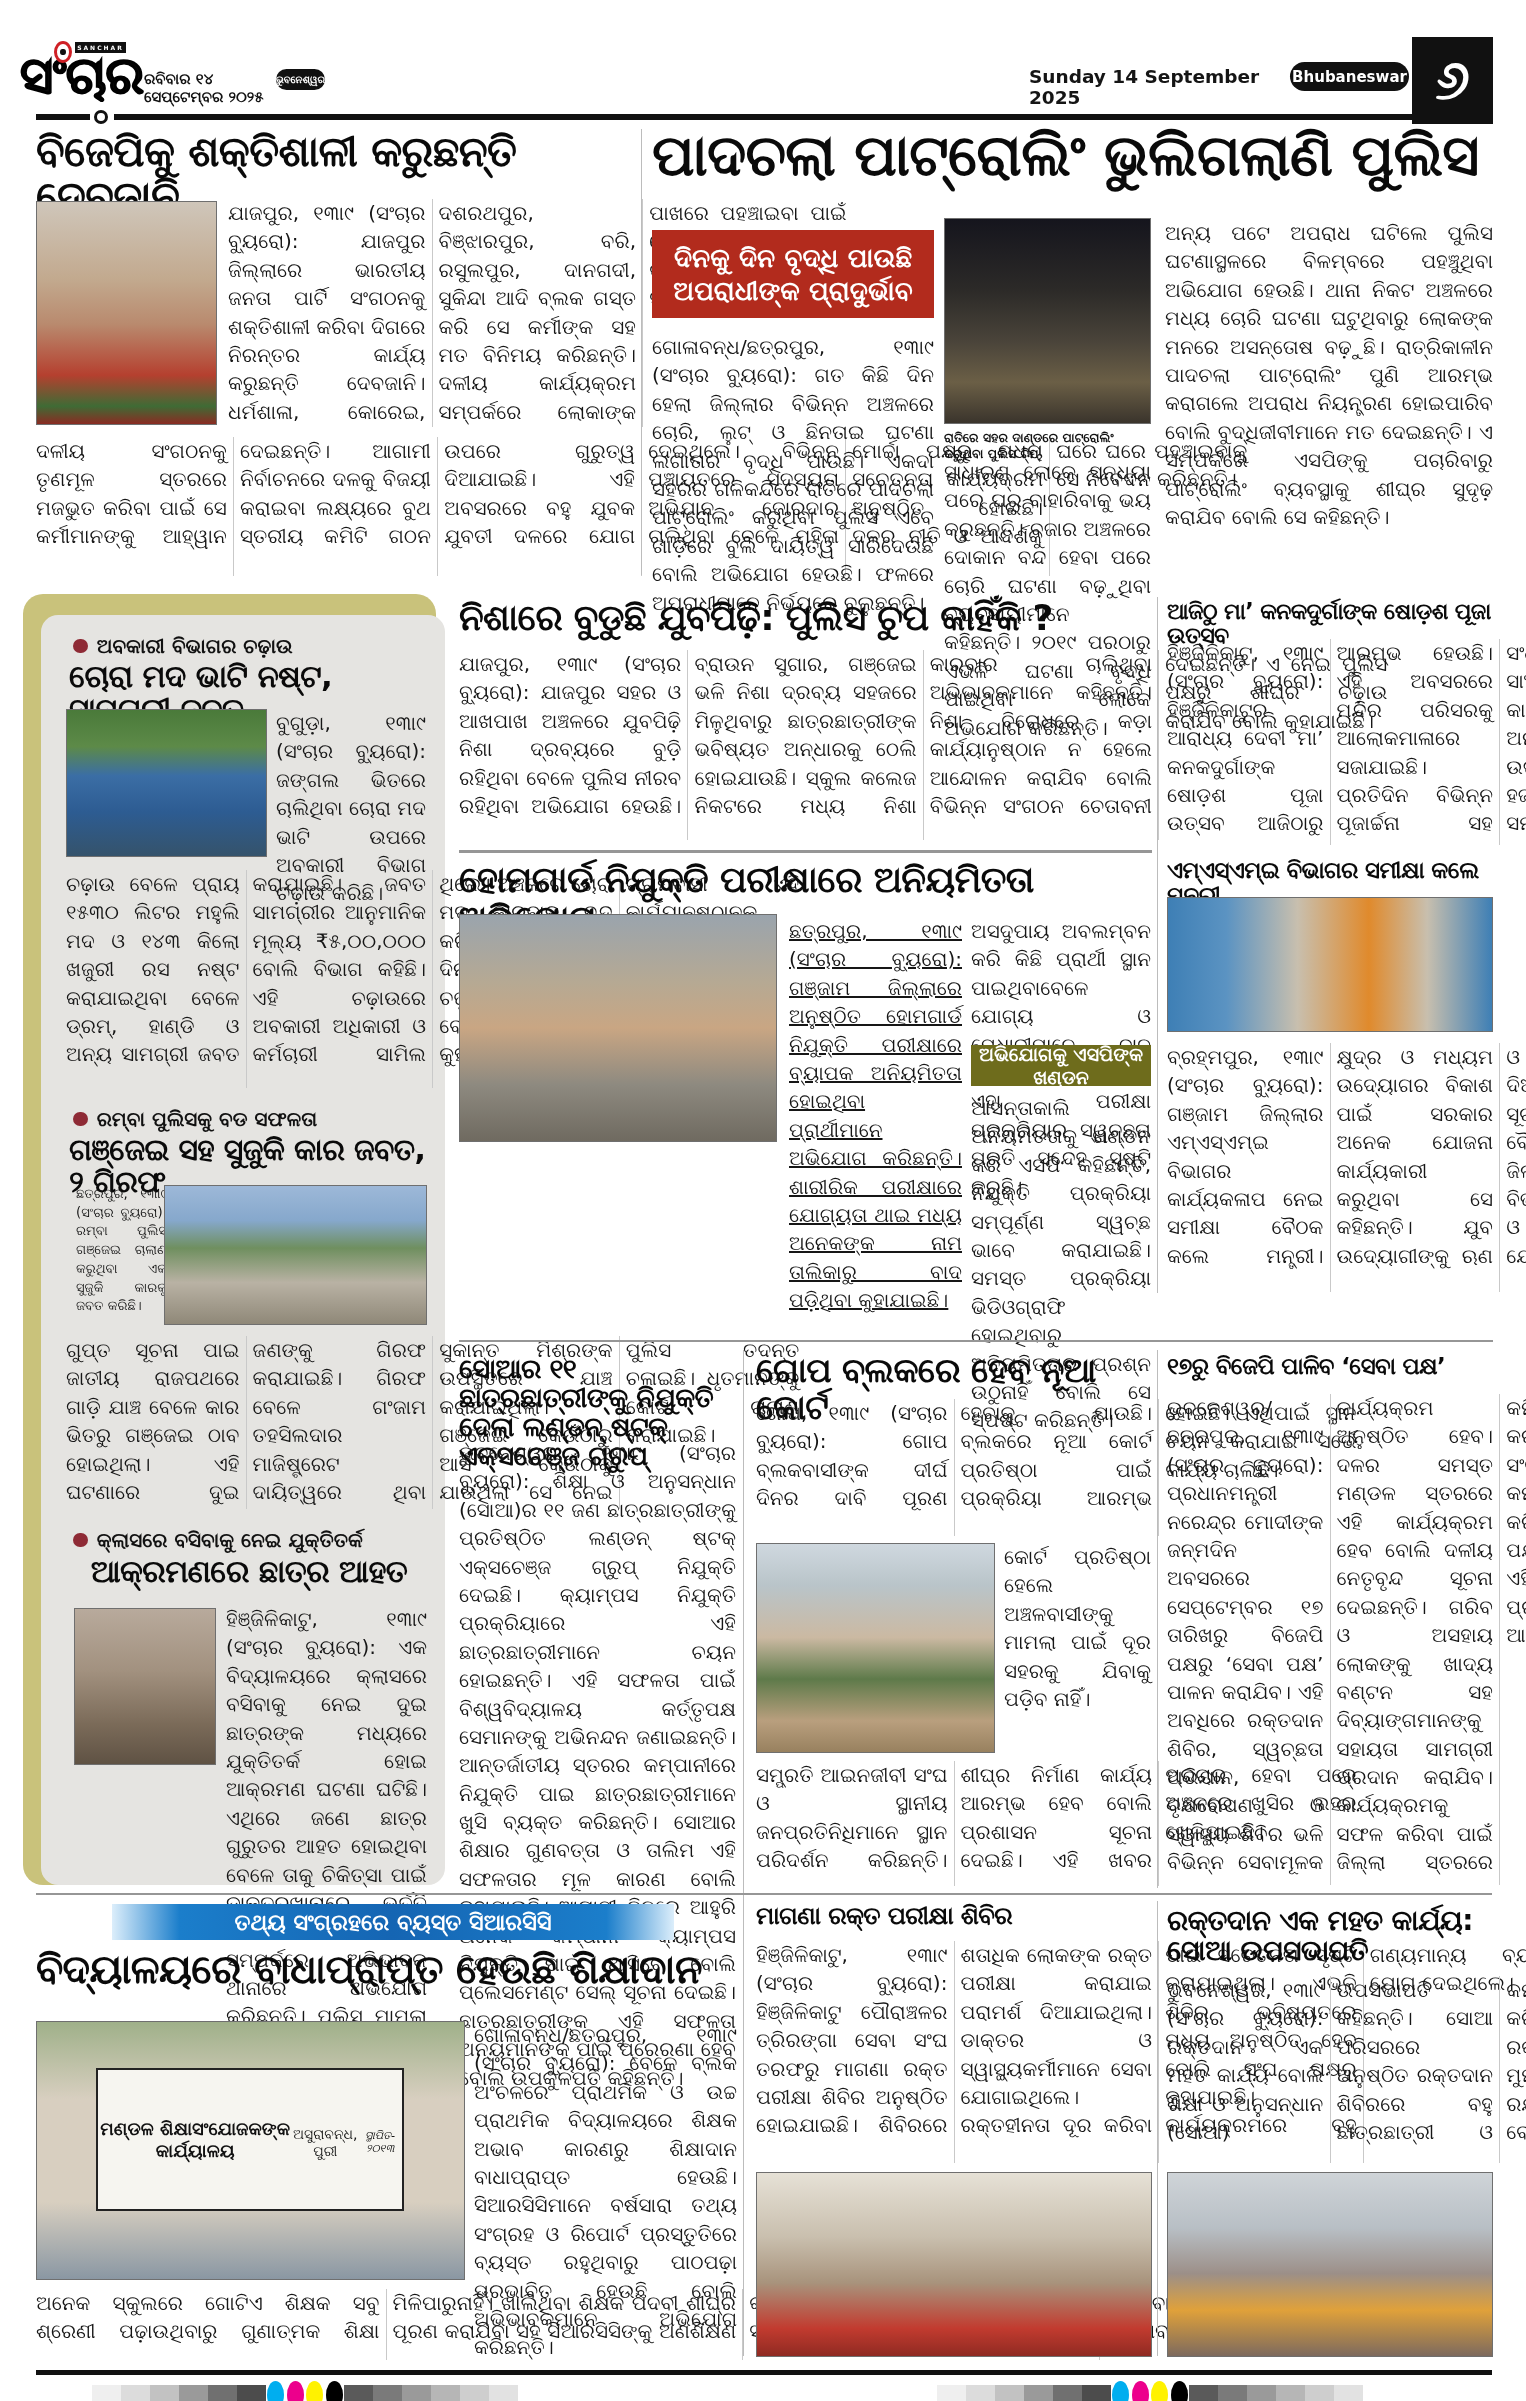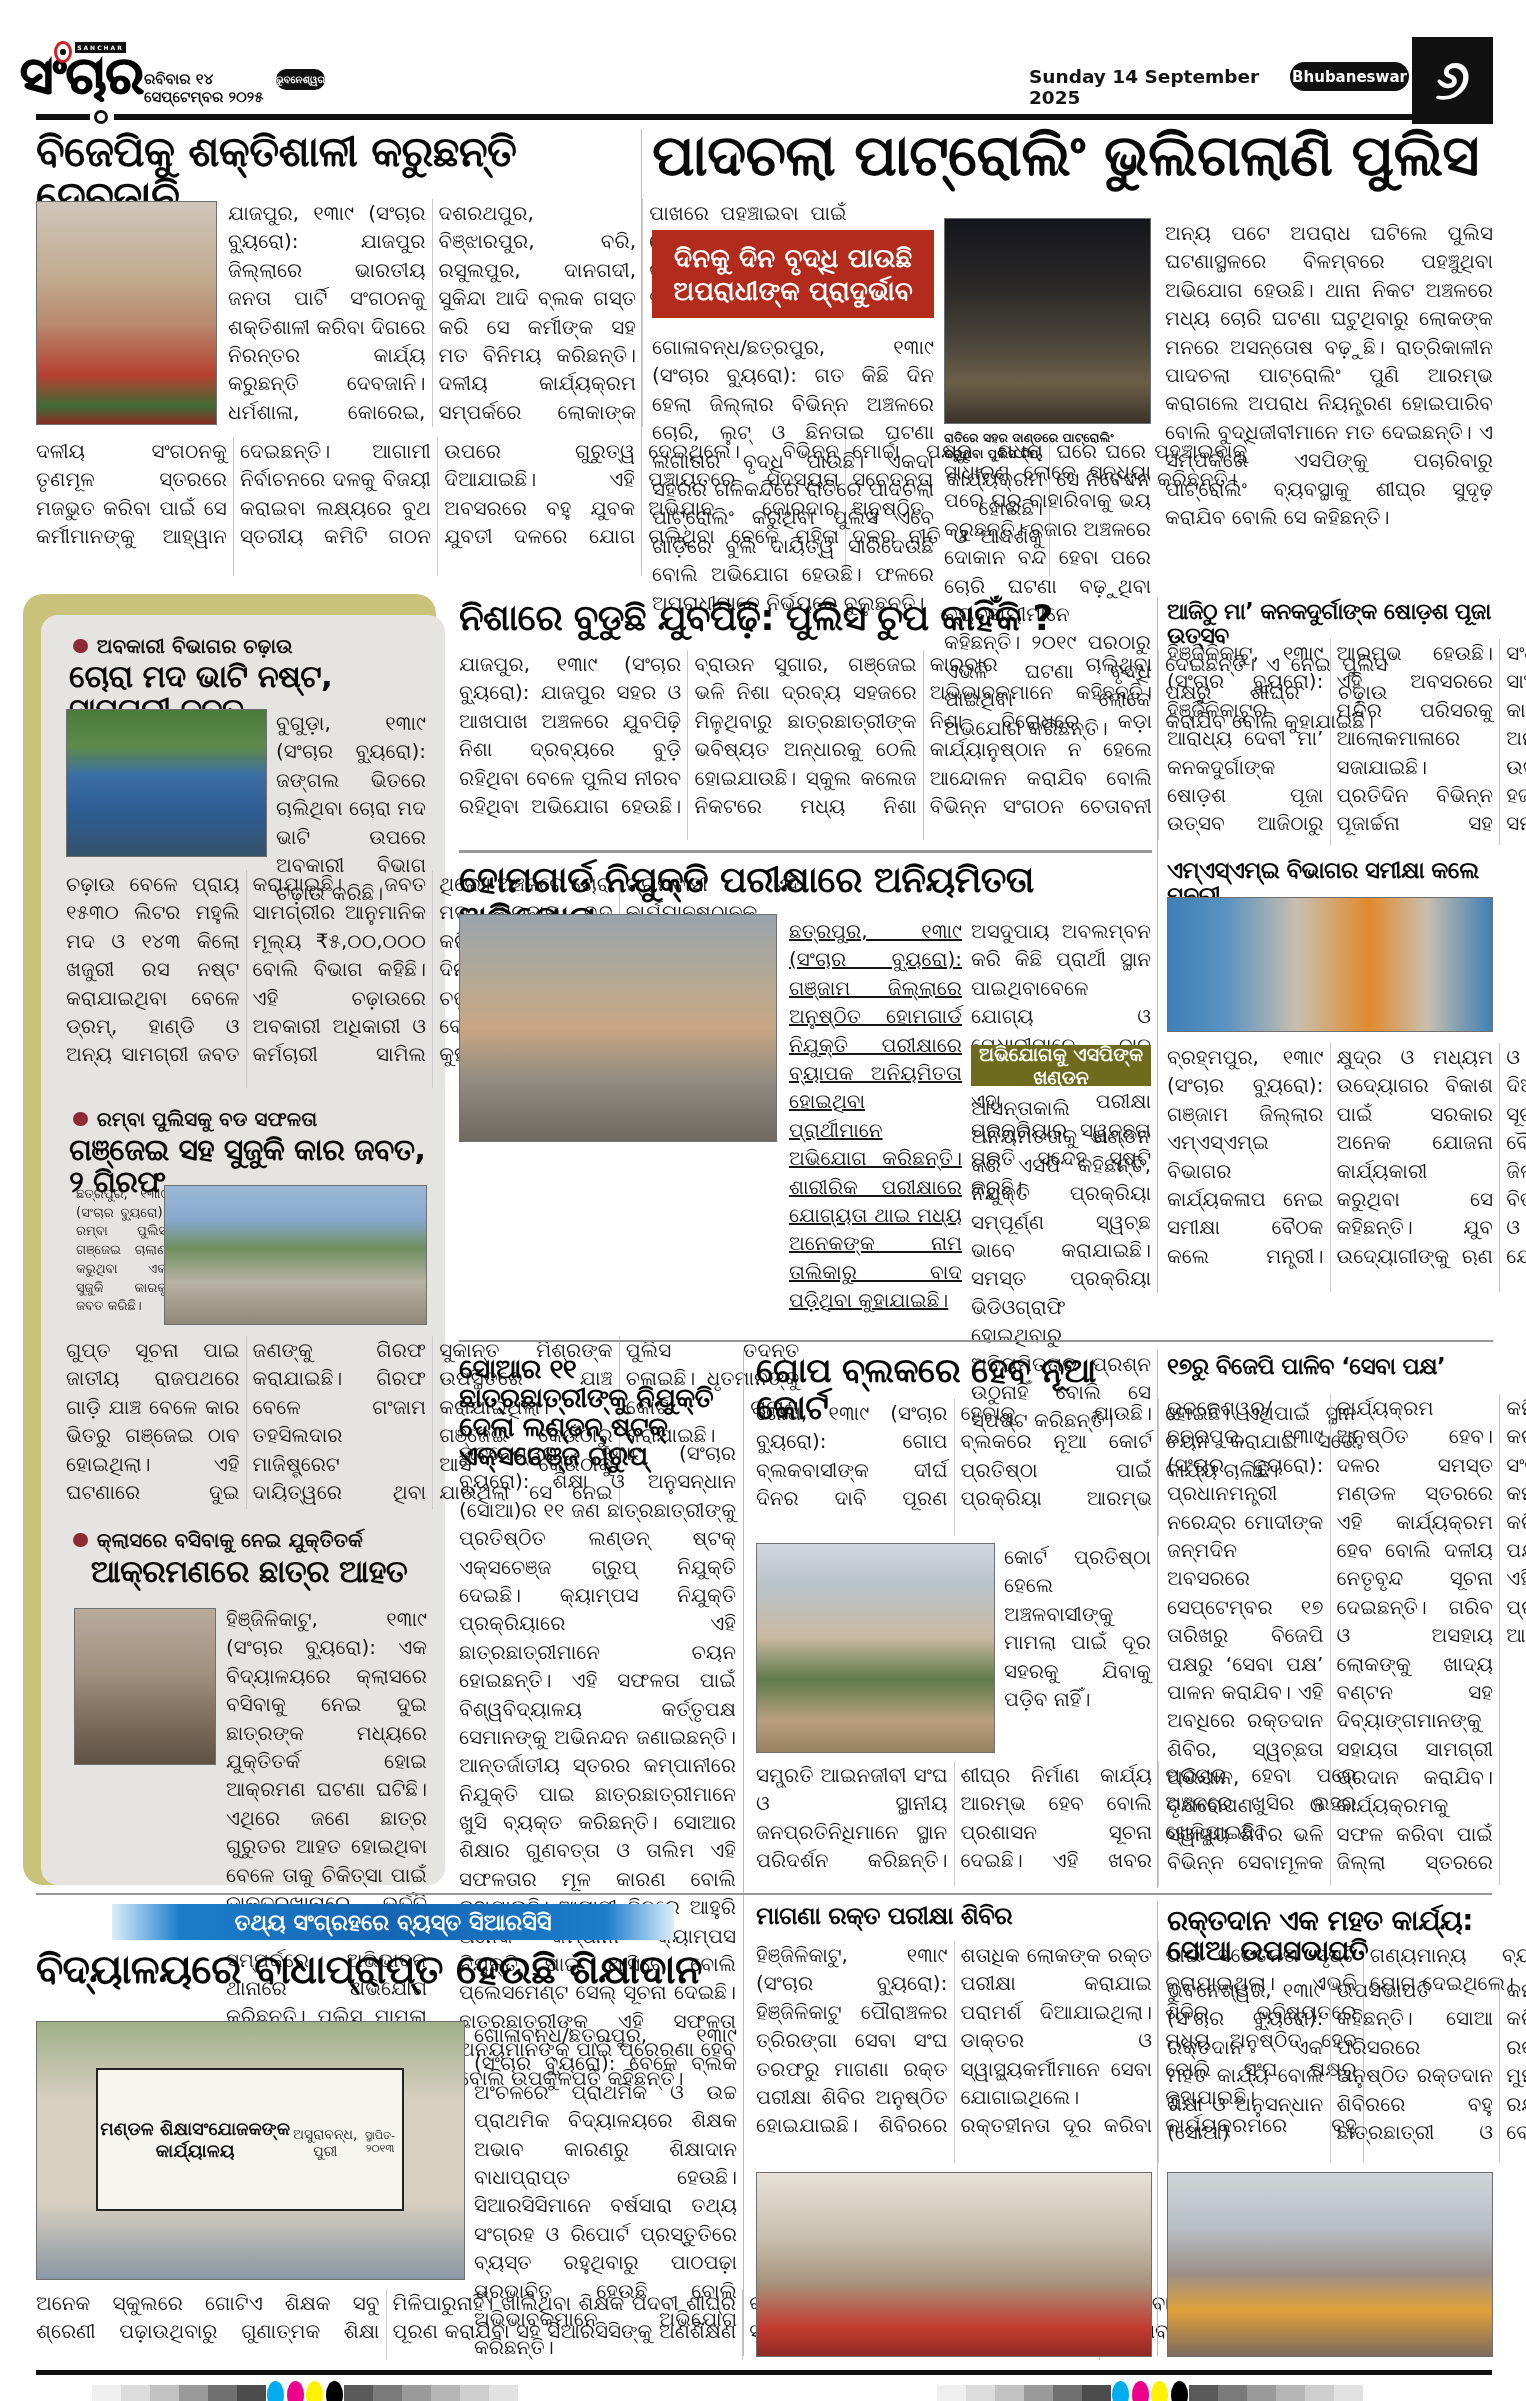--- a/index.html
+++ b/index.html
@@ -135,21 +135,21 @@
 
   <div class="abs hrule" style="left:36px;top:1893px;width:1456px;height:2px;"></div>
 
   <div class="abs bluebanner" style="left:112px;top:1904px;width:562px;height:36px;font-size:22.4px;">ତଥ୍ୟ ସଂଗ୍ରହରେ ବ୍ୟସ୍ତ ସିଆରସିସି</div>
   <div class="abs hl" style="left:36px;top:1948px;width:701px;height:55px;font-size:40px;">ବିଦ୍ୟାଳୟରେ ବାଧାପ୍ରାପ୍ତ ହେଉଛି ଶିକ୍ଷାଦାନ</div>
   <div class="abs photo" style="left:36px;top:2021px;width:429px;height:259px;background:
        linear-gradient(180deg,#9fb089 0%,#d8cfc0 30%,#d8cfc0 70%,#8a97a3 100%);">
     <div class="signboard" style="position:absolute;left:59px;top:46px;width:304px;height:139px;">
       <div style="font-size:18px;font-weight:bold;">ମଣ୍ଡଳ ଶିକ୍ଷାସଂଯୋଜକଙ୍କ କାର୍ଯ୍ୟାଳୟ</div>
       <div style="font-size:14px;margin-top:6.6px;">ଅସୁରାବନ୍ଧ, ପୁରୀ</div>
-      <div style="font-size:11.2px;margin-top:5.3px;">ସ୍ଥାପିତ- ୨୦୧୩</div>
+      <div style="font-size:11.2px;margin-top:5.3px;font-style:italic;">ସ୍ଥାପିତ- ୨୦୧୩</div>
     </div>
   </div>
   <div class="abs body-txt" style="left:474px;top:2021px;width:263px;height:259px;">ଗୋଳାବନ୍ଧ/ଛତ୍ରପୁର, ୧୩ା୯ (ସଂଚାର ବ୍ୟୁରୋ): ବେଳେ ବ୍ଲକ ଅଂଚଳରେ ପ୍ରାଥମିକ ଓ ଉଚ୍ଚ ପ୍ରାଥମିକ ବିଦ୍ୟାଳୟରେ ଶିକ୍ଷକ ଅଭାବ କାରଣରୁ ଶିକ୍ଷାଦାନ ବାଧାପ୍ରାପ୍ତ ହେଉଛି। ସିଆରସିସିମାନେ ବର୍ଷସାରା ତଥ୍ୟ ସଂଗ୍ରହ ଓ ରିପୋର୍ଟ ପ୍ରସ୍ତୁତିରେ ବ୍ୟସ୍ତ ରହୁଥିବାରୁ ପାଠପଢ଼ା ପ୍ରଭାବିତ ହେଉଛି ବୋଲି ଅଭିଭାବକମାନେ ଅଭିଯୋଗ କରିଛନ୍ତି।</div>
   <div class="abs body-txt cols2" style="left:36px;top:2289px;width:700px;height:71px;">ଅନେକ ସ୍କୁଲରେ ଗୋଟିଏ ଶିକ୍ଷକ ସବୁ ଶ୍ରେଣୀ ପଢ଼ାଉଥିବାରୁ ଗୁଣାତ୍ମକ ଶିକ୍ଷା ମିଳିପାରୁନାହିଁ। ଖାଲିଥିବା ଶିକ୍ଷକ ପଦବୀ ଶୀଘ୍ର ପୂରଣ କରାଯିବା ସହ ସିଆରସିସିଙ୍କୁ ଅଣଶିକ୍ଷଣ କାର୍ଯ୍ୟରୁ ମୁକ୍ତ କରାଯିବାକୁ ଦାବି ହୋଇଛି। ଏ ସମ୍ପର୍କରେ ଜିଲ୍ଲା ଶିକ୍ଷା ଅଧିକାରୀଙ୍କୁ ପଚାରିବାରୁ ସମସ୍ୟା ସମାଧାନ ପାଇଁ ପଦକ୍ଷେପ ନିଆଯିବ ବୋଲି ସେ କହିଛନ୍ତି।</div>
 
   <div class="abs vrule" style="left:743px;top:1901px;height:455px;"></div>
   <div class="abs hl" style="left:756px;top:1903px;width:396px;height:30px;font-size:24.4px;">ମାଗଣା ରକ୍ତ ପରୀକ୍ଷା ଶିବିର</div>
   <div class="abs body-txt cols2" style="left:756px;top:1941px;width:396px;height:222px;">ହିଞ୍ଜିଳିକାଟୁ, ୧୩ା୯ (ସଂଚାର ବ୍ୟୁରୋ): ହିଞ୍ଜିଳିକାଟୁ ପୌରାଞ୍ଚଳର ତ୍ରିରଙ୍ଗା ସେବା ସଂଘ ତରଫରୁ ମାଗଣା ରକ୍ତ ପରୀକ୍ଷା ଶିବିର ଅନୁଷ୍ଠିତ ହୋଇଯାଇଛି। ଶିବିରରେ ଶତାଧିକ ଲୋକଙ୍କ ରକ୍ତ ପରୀକ୍ଷା କରାଯାଇ ପରାମର୍ଶ ଦିଆଯାଇଥିଲା। ଡାକ୍ତର ଓ ସ୍ୱାସ୍ଥ୍ୟକର୍ମୀମାନେ ସେବା ଯୋଗାଇଥିଲେ। ରକ୍ତହୀନତା ଦୂର କରିବା ପାଇଁ ସଚେତନତା ସୃଷ୍ଟି କରାଯାଇଥିଲା। ଏଭଳି ଶିବିର ଭବିଷ୍ୟତରେ ମଧ୍ୟ ଅନୁଷ୍ଠିତ ହେବ ବୋଲି ସଂଘ ପକ୍ଷରୁ କୁହାଯାଇଛି। କାର୍ଯ୍ୟକ୍ରମରେ ବହୁ ଗଣ୍ୟମାନ୍ୟ ବ୍ୟକ୍ତି ଯୋଗ ଦେଇଥିଲେ।</div>
   <div class="abs photo" style="left:756px;top:2172px;width:396px;height:185px;background:
        linear-gradient(180deg,#e6e1d6 0%,#c9bfae 35%,#a8937c 60%,#c23b2f 85%,#8f2a22 100%);"></div>

